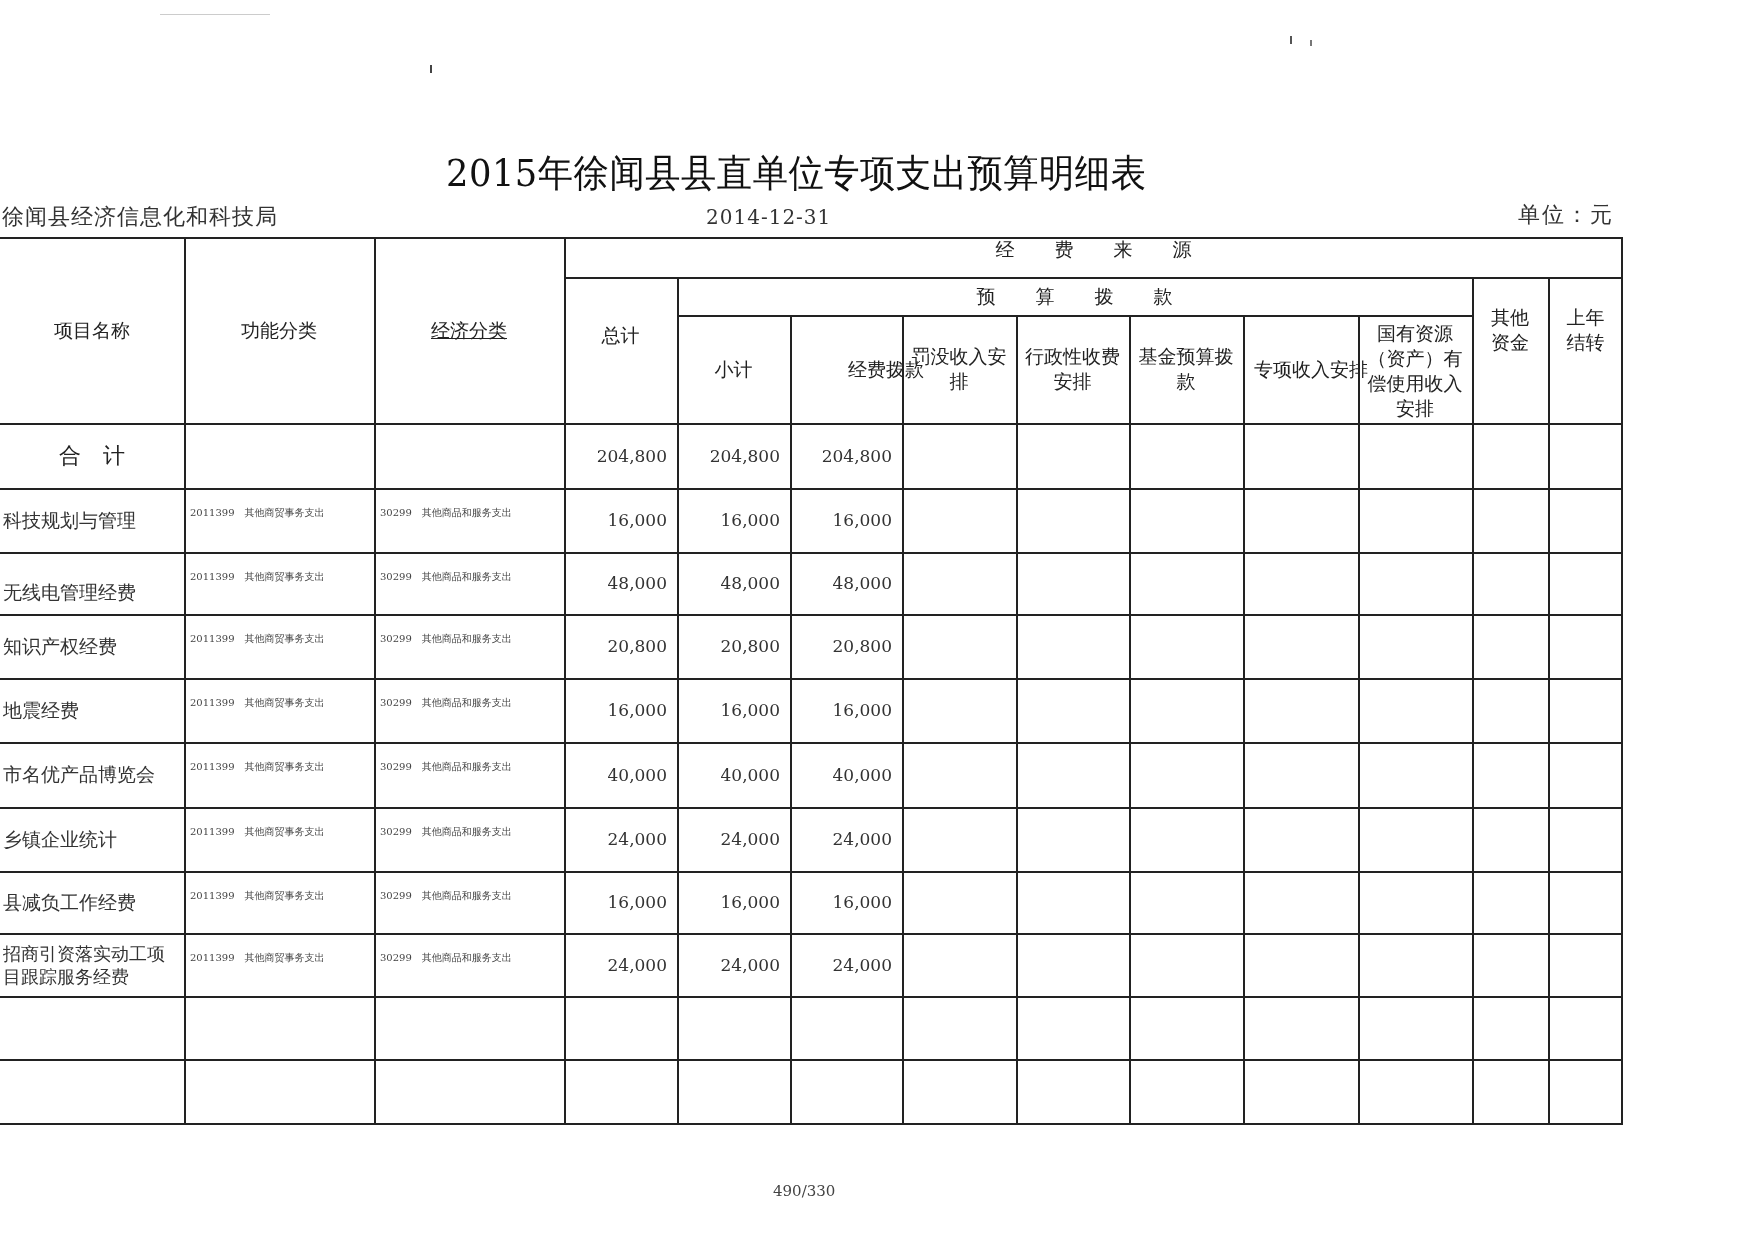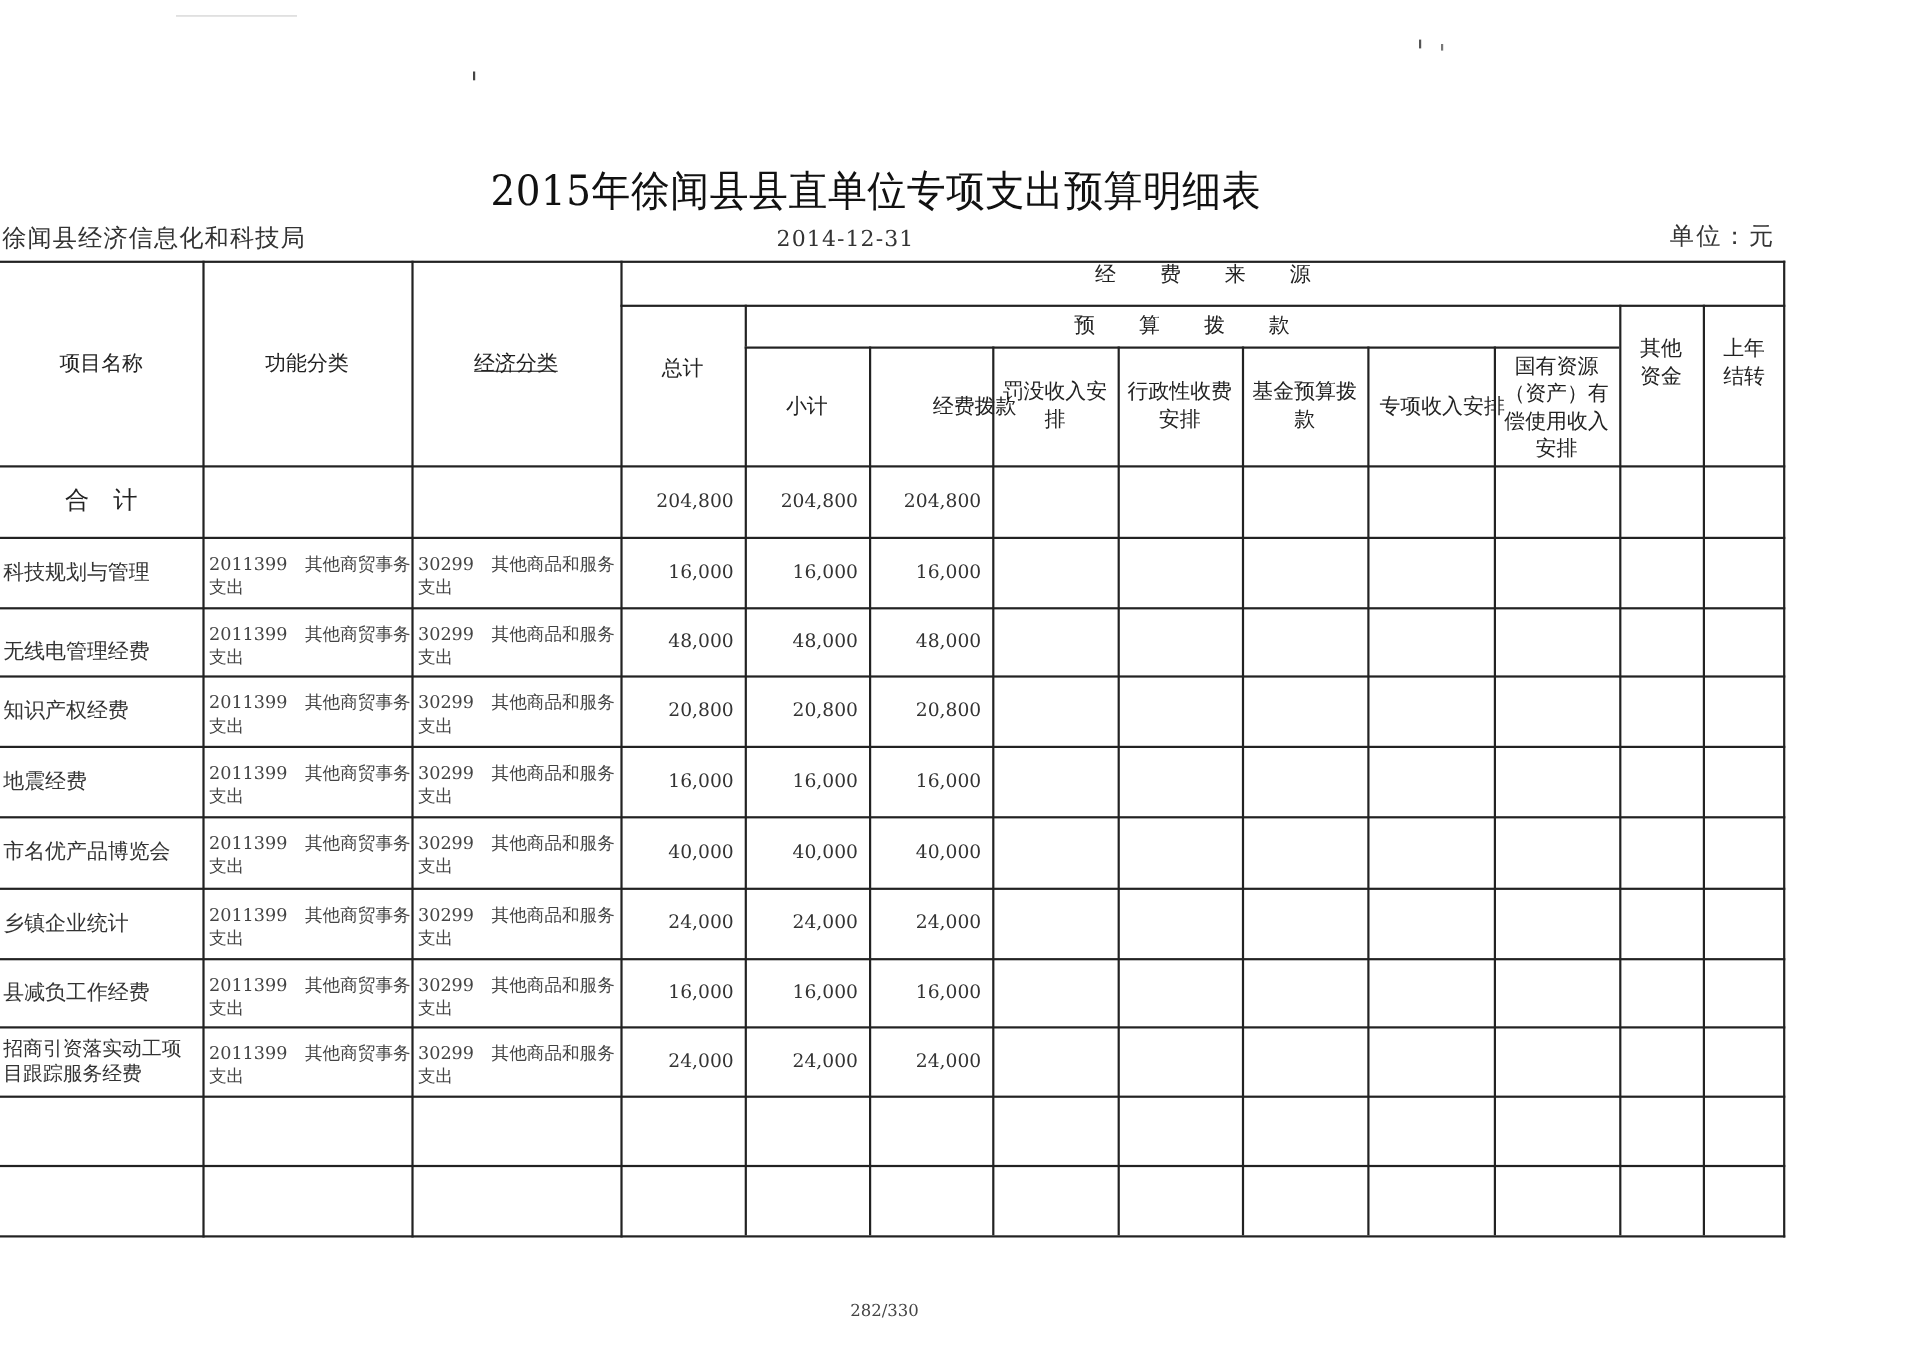--- a/index.html
+++ b/index.html
@@ -11,21 +11,21 @@
   .date { left:706px; top:205px; font-size:20px; color:#333; letter-spacing:1px; }
   .unit { left:1518px; top:200px; font-size:22px; color:#333; letter-spacing:2px; }
   .pageno { left:773px; top:1182px; font-size:15px; color:#444; }
   .hl { position:absolute; height:2px; background:#222; }
   .vl { position:absolute; width:2px; background:#222; }
   .cell { position:absolute; display:flex; align-items:center; justify-content:center; text-align:center; box-sizing:border-box; }
   .hdr { font-size:19px; line-height:25px; color:#222; }
   .spaced { letter-spacing:40px; padding-left:40px; }
   .num { justify-content:flex-end; padding-right:10px; font-size:17px; color:#333; }
   .name { justify-content:flex-start; padding-left:3px; font-size:19px; color:#333; line-height:23px; text-align:left; white-space:nowrap; overflow:hidden; }
-  .cat { align-items:flex-start; justify-content:flex-start; padding:14px 0 0 6px; font-size:16px; line-height:21px; color:#444; text-align:left; }
+  .cat { align-items:flex-start; justify-content:flex-start; padding:14px 0 0 6px; font-size:10px; line-height:21px; color:#444; text-align:left; }
   .noise { position:absolute; background:#999; }
 </style>
 </head>
 <body>
 
 <div class="noise" style="left:160px;top:14px;width:110px;height:1px;background:#ccc"></div>
 <div class="noise" style="left:430px;top:65px;width:2px;height:8px;background:#444"></div>
 <div class="noise" style="left:1290px;top:36px;width:2px;height:8px;background:#555"></div>
 <div class="noise" style="left:1310px;top:40px;width:2px;height:6px;background:#777"></div>
 
@@ -126,13 +126,13 @@
     <div class="cell num" style="left: 677px; top: 871px; width: 113px; height: 62px;">16,000</div>
     <div class="cell num" style="left: 790px; top: 871px; width: 112px; height: 62px;">16,000</div>
     <div class="cell name" style="left: 0px; top: 933px; width: 180px; height: 63px; white-space: normal; word-break: break-all; font-size: 18px;">招商引资落实动工项目跟踪服务经费</div>
     <div class="cell cat" style="left: 184px; top: 933px; width: 190px; height: 63px;">2011399　其他商贸事务支出</div>
     <div class="cell cat" style="left: 374px; top: 933px; width: 190px; height: 63px;">30299　其他商品和服务支出</div>
     <div class="cell num" style="left: 564px; top: 933px; width: 113px; height: 63px;">24,000</div>
     <div class="cell num" style="left: 677px; top: 933px; width: 113px; height: 63px;">24,000</div>
     <div class="cell num" style="left: 790px; top: 933px; width: 112px; height: 63px;">24,000</div>
   </div>
 
-<div class="abs pageno">282/330</div>
+<div class="abs pageno">490/330</div>
 
 </body></html>

